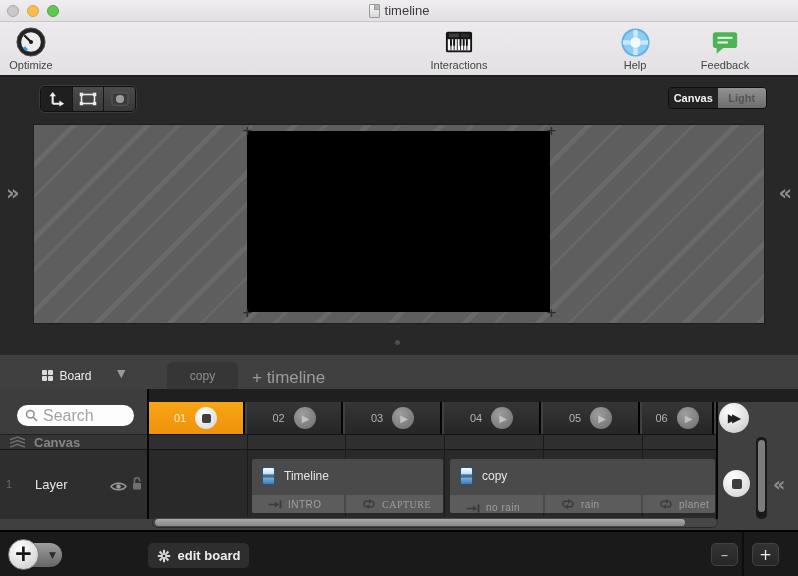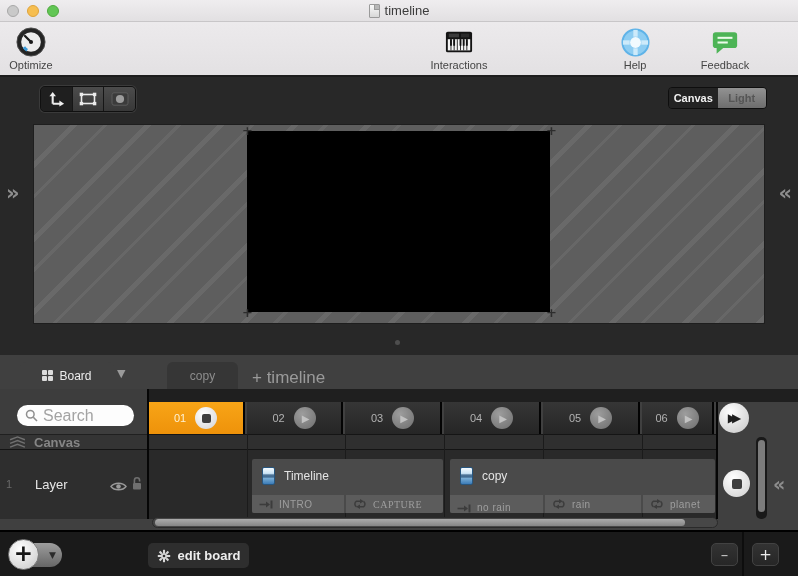--- a/index.html
+++ b/index.html
@@ -162,21 +162,21 @@
   .clip-copy     { left:450px; width:265px; }
   .cliphead { display:flex; align-items:center; gap:9px; padding:8px 0 0 10px; }
   .cliptitle { font-size:12px; color:#e4e4e4; }
   .filmicon {
     width:13px; height:18px; border-radius:2px; border:1px solid #27567f;
     background:
       linear-gradient(180deg, rgba(0,0,0,0) 38%, rgba(17,55,95,.6) 42%, rgba(17,55,95,.6) 58%, rgba(0,0,0,0) 62%),
       linear-gradient(180deg, #f4fafe 0%, #cfe6f6 30%, #7fb2d8 60%, #3c7cb8 100%);
   }
   .cues { position:absolute; left:0; bottom:0; width:100%; height:18px; display:flex; gap:2px; }
-  .cue { background:#5c5c5c; display:flex; align-items:center; gap:6px; padding-left:7px;
+  .cue { background:#5c5c5c; display:flex; align-items:center; gap:6px; padding-left:16px;
     font-size:10px; color:#9e9e9e; letter-spacing:.5px; cursor:pointer; }
   .cue:first-child { border-radius:0 0 0 2px; }
   .cue:last-child  { border-radius:0 0 2px 0; }
 
   .stopbig { position:absolute; left:723px; top:115px; width:27px; height:27px; border-radius:50%;
     background:radial-gradient(circle at 38% 30%, #ffffff, #cfcfcf);
     display:flex; align-items:center; justify-content:center; cursor:pointer; }
   .stopbig .sq { width:10px; height:10px; background:#3e3e3e; border-radius:2px; }
   .vscroll { position:absolute; left:756px; top:82px; width:11px; height:82px; background:#191919; border-radius:5px; }
   .vthumb { position:absolute; left:2px; top:3px; width:7px; height:72px; background:#7c7c7c; border-radius:4px; cursor:pointer; }

